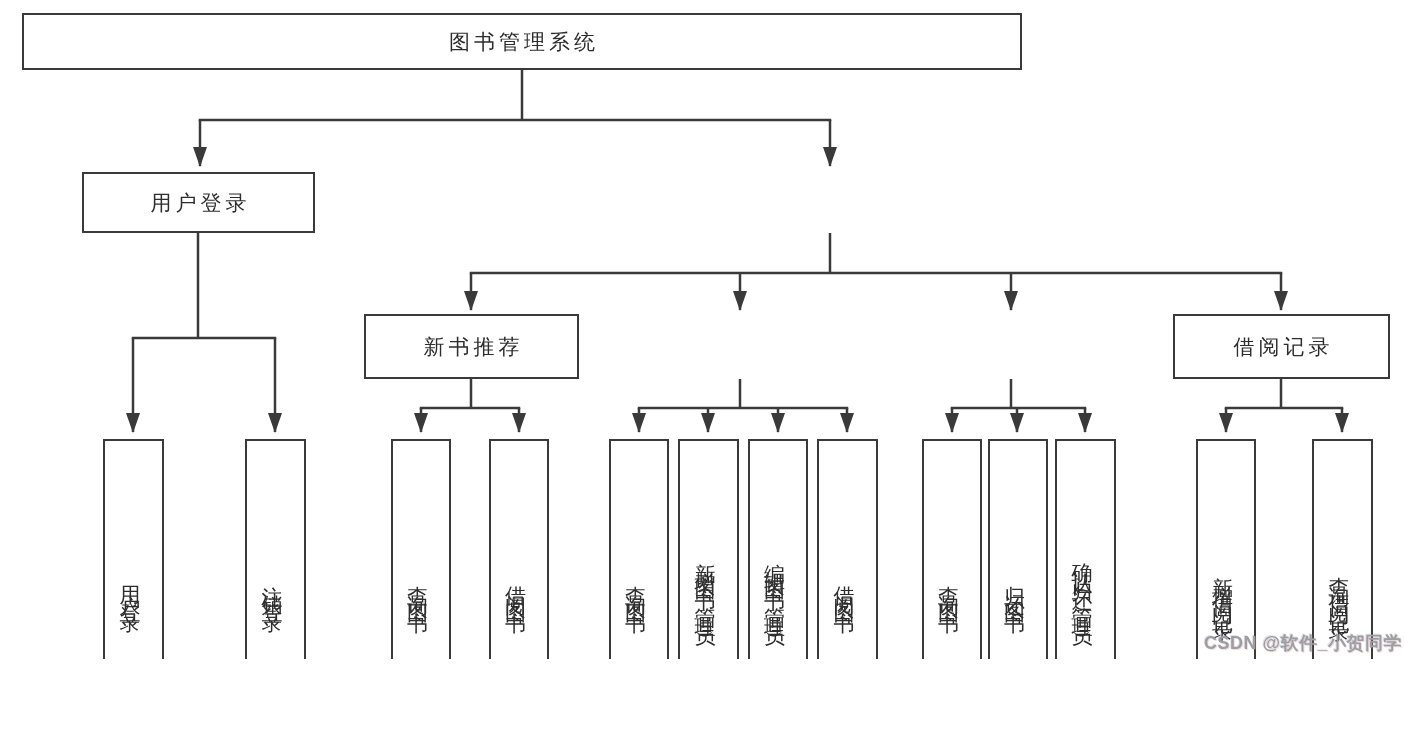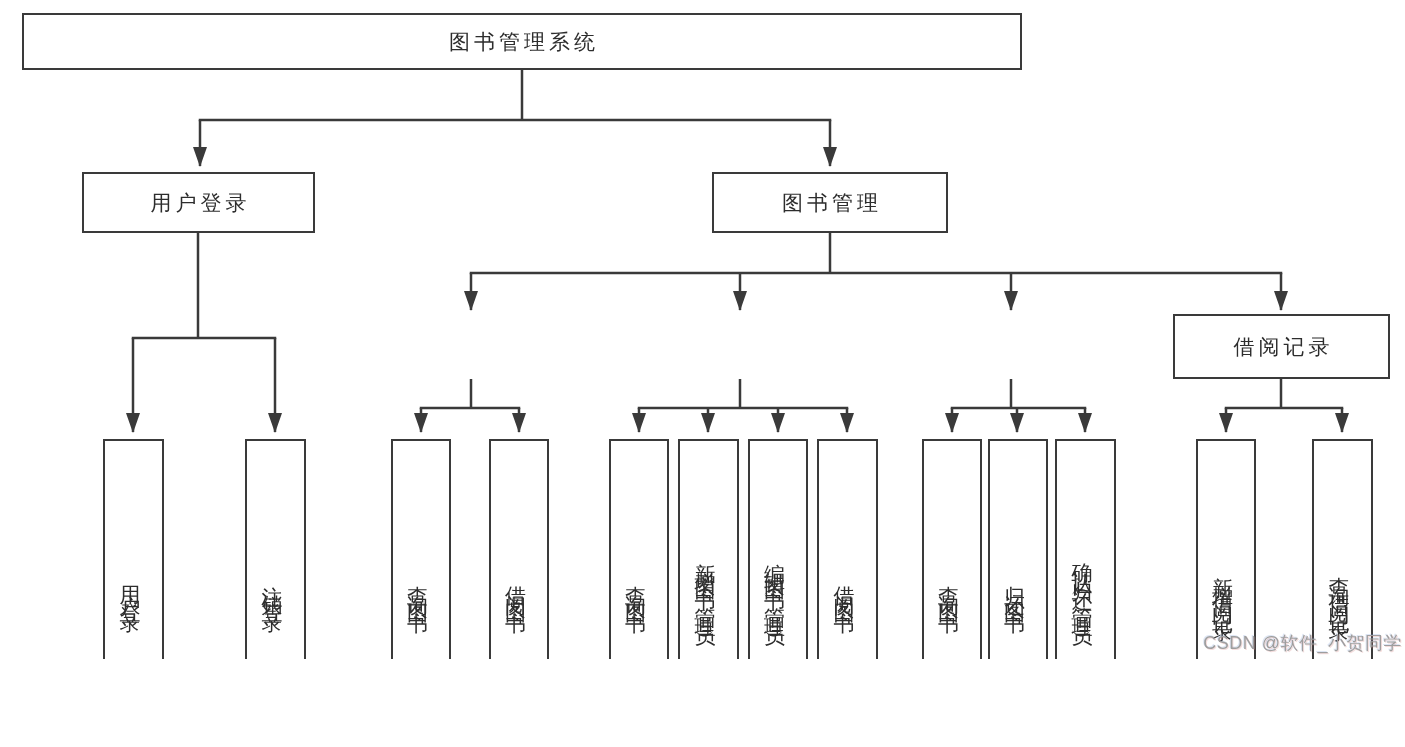--- a/index.html
+++ b/index.html
@@ -5,21 +5,21 @@
   html,body{margin:0;padding:0;background:#fff;}
   .canvas{position:relative;width:1405px;height:659px;background:#ffffff;
           font-family:"Liberation Sans",sans-serif;overflow:hidden;}
   svg.wires{position:absolute;left:0;top:0;width:1405px;height:747px;}
   .node{position:absolute;box-sizing:border-box;border:2.5px solid #3a3a3a;background:#fff;
         display:flex;align-items:center;justify-content:center;}
   .node .lbl{font-size:21px;letter-spacing:4px;text-indent:4px;color:#2d2d2d;white-space:nowrap;}
   .leaf .lbl{writing-mode:vertical-rl;text-orientation:mixed;font-size:21px;line-height:1;
              letter-spacing:9px;text-indent:0;padding-block-start:6px;}
   .watermark{position:absolute;right:3px;bottom:4px;font-size:18px;letter-spacing:.5px;color:#9e9e9e;
-             text-shadow:1px 1px 0 rgba(210,120,120,.25),-1px -1px 0 rgba(120,150,210,.25);}
+             text-shadow:1px 1px 0 rgba(210,120,120,.25),-1px -1px 0 rgba(120,150,210,.25);font-weight:bold;}
 </style>
 </head>
 <body>
 
 <div class="canvas">
 
   <svg class="wires" viewBox="0 0 1405 747" fill="none" stroke="#3a3a3a" stroke-width="2.5">
     <defs>
       <marker id="arr" viewBox="0 0 20 14" markerWidth="20" markerHeight="14" refX="19" refY="7" orient="auto" markerUnits="userSpaceOnUse">
         <path d="M0,0 L20,7 L0,14 Z" fill="#3a3a3a" stroke="none"></path>
@@ -67,24 +67,24 @@
     <path d="M1342,408 V432" marker-end="url(#arr)"></path>
   </svg>
 
   <div class="node" style="left:22px;top:13px;width:1000px;height:57px">
     <span class="lbl">图书管理系统</span>
   </div>
 
   <div class="node" style="left:82px;top:172px;width:233px;height:61px">
     <span class="lbl">用户登录</span>
   </div>
-  <div class="node" style="left:712px;top:172px;width:236px;height:61px">
-    <span class="lbl">图书管理</span>
+
+  <div class="node" style="left:364px;top:314px;width:215px;height:65px">
+    <span class="lbl">新书推荐</span>
   </div>
-
   <div class="node" style="left:1173px;top:314px;width:217px;height:65px">
     <span class="lbl">借阅记录</span>
   </div>
 
   <div class="node leaf" style="left:103px;top:439px;width:61px;height:295px">
     <span class="lbl">用户登录</span>
   </div>
   <div class="node leaf" style="left:245px;top:439px;width:61px;height:295px">
     <span class="lbl">注销登录</span>
   </div>

